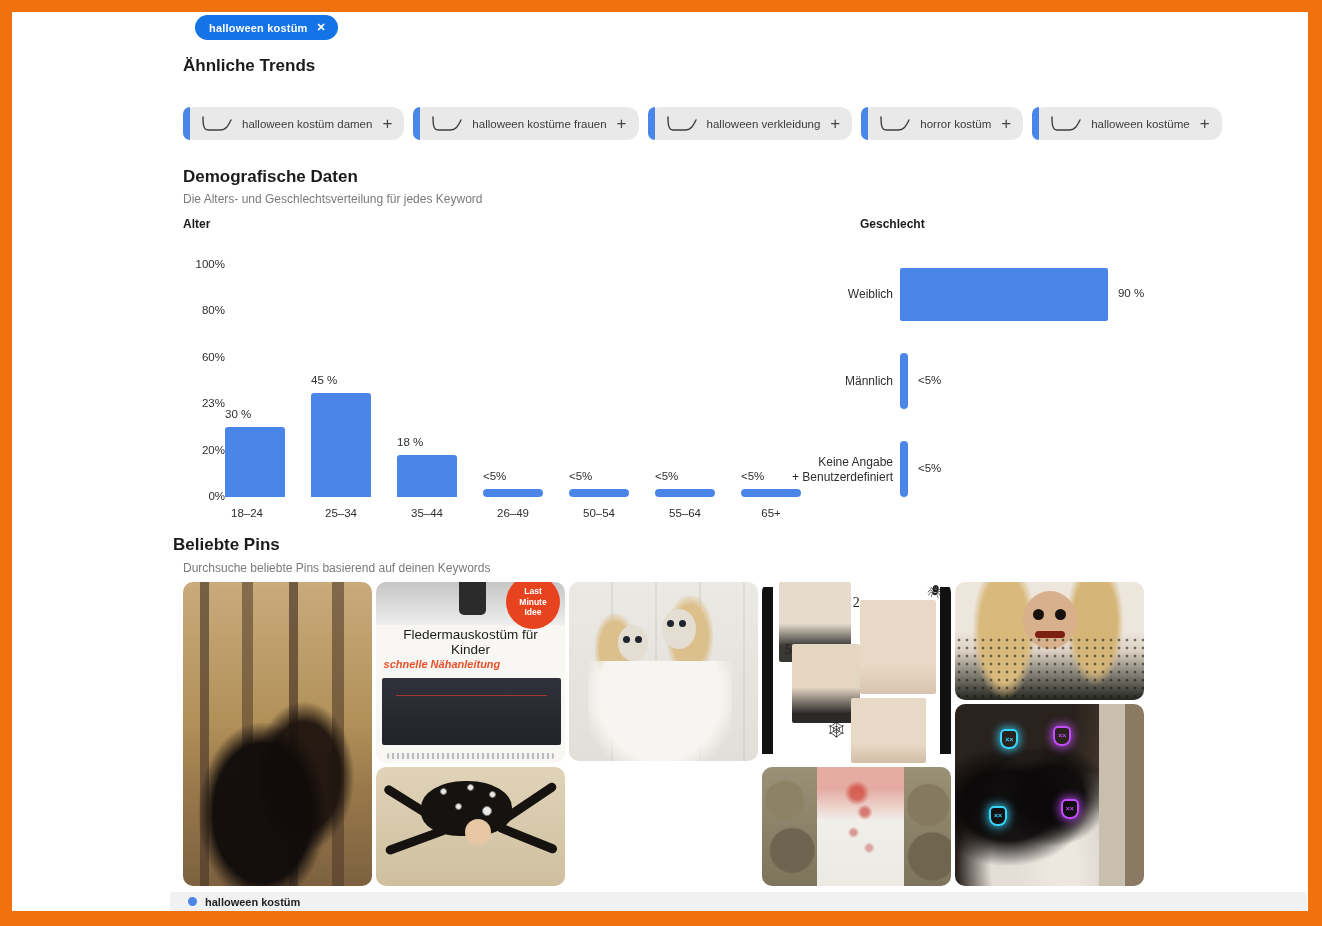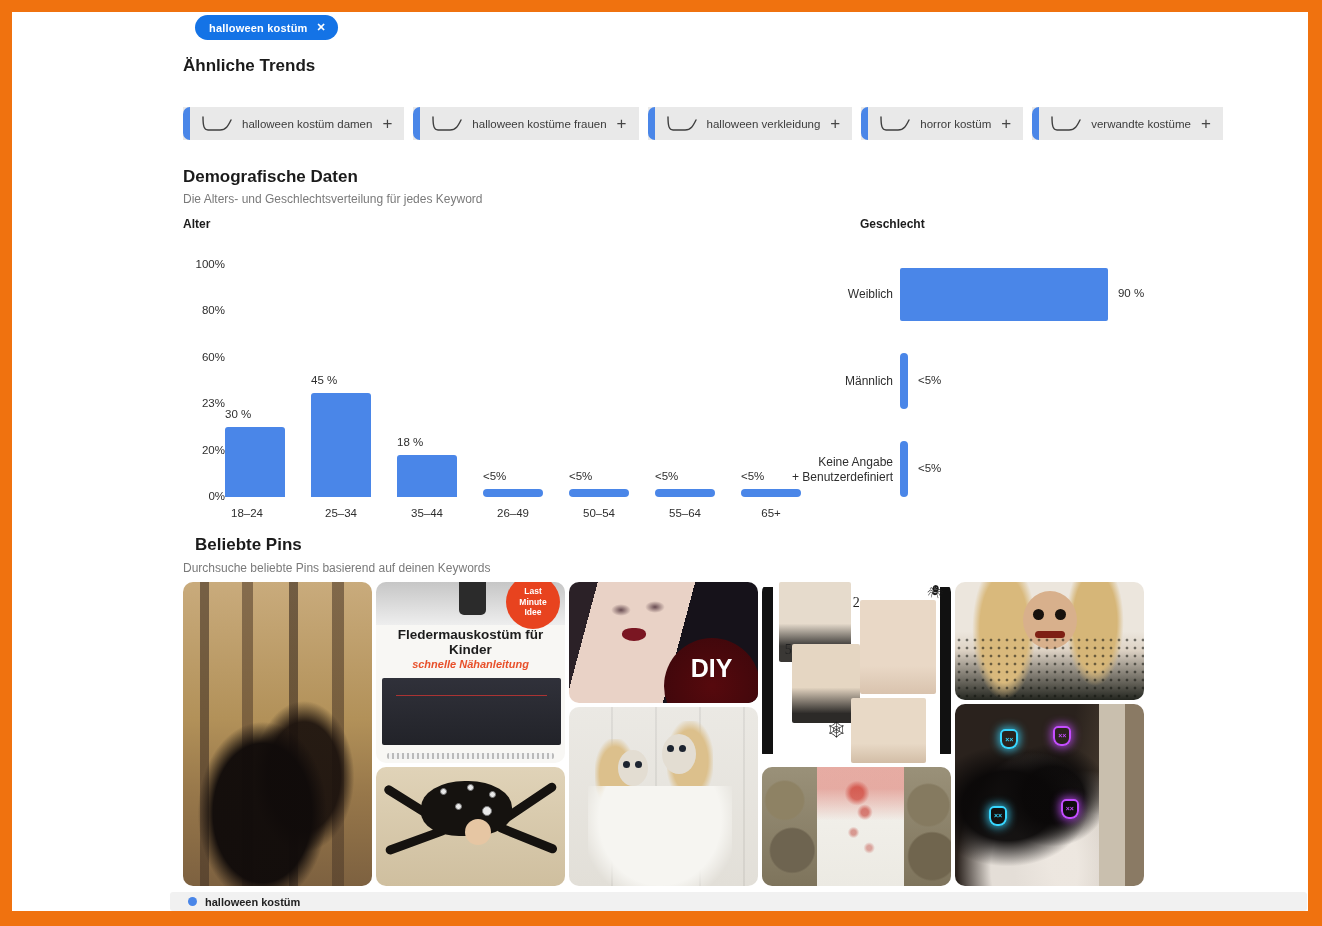--- a/index.html
+++ b/index.html
@@ -16,21 +16,21 @@
   .kw-pill .x { font-size:11px; font-weight:700; line-height:1; }
 
   
   .h2 { position:absolute; font-size:17px; font-weight:700; color:#1b1b1b; }
   .sub { position:absolute; font-size:12px; color:#7a7a7a; }
   .lab { position:absolute; font-size:12px; font-weight:700; color:#1b1b1b; }
 
   
   .chips { position:absolute; left:171px; top:95px; display:flex; gap:9px; }
   .chip { position:relative; height:33px; display:inline-flex; align-items:center; gap:8px;
-    background:#e9e9e9; border:none; border-radius:0; padding:0 12px 0 17px; cursor:pointer; }
+    background:#e9e9e9; border:none; border-radius:12px; padding:0 12px 0 17px; cursor:pointer; }
   .chip .accent { position:absolute; left:0; top:0; width:7px; height:33px; border-radius:8px 0 0 8px;
     background:var(--accent,#4A86E8); }
   .chip .clabel { font-size:11.5px; color:#3c3c3c; white-space:nowrap; }
   .chip .plus { font-size:17px; font-weight:300; color:#454545; line-height:1; margin-left:2px; }
   .chip svg { display:block; }
 
   
   #age-chart { position:absolute; left:171px; top:240px; width:680px; height:276px; }
   .tick { position:absolute; left:0; width:42px; text-align:right; font-size:11.5px; color:#2e2e2e; }
   .vbar { position:absolute; background:var(--accent,#4A86E8); }
@@ -62,22 +62,22 @@
   
   .art-batcard { background:#f8f7f4; }
   .art-batcard .photo-strip { position:absolute; left:0; top:0; right:0; height:24%;
     background:linear-gradient(180deg,#c6c6c6,#eeeeee); }
   .art-batcard .figure { position:absolute; left:44%; top:0; width:14%; height:18%; background:#2b2b2b;
     border-radius:0 0 5px 5px; }
   .art-batcard .badge { position:absolute; top:-7px; right:5px; width:54px; height:54px; border-radius:50%;
     background:#e8431f; color:#fff; display:flex; align-items:center; justify-content:center; text-align:center;
     font-size:8.5px; font-weight:700; line-height:1.25; padding:4px; }
   .art-batcard .headline { position:absolute; left:4%; right:4%; top:25%; text-align:center;
-    font-size:13.5px; font-weight:700; color:#1c1c1c; line-height:1.12; }
-  .art-batcard .subline { position:absolute; left:4%; right:4%; top:42%; text-align:center;
+    font-size:13.5px; font-weight:400; color:#1c1c1c; line-height:1.12; }
+  .art-batcard .subline { position:absolute; left:4%; right:4%; top:42%; text-align:left;
     font-size:11px; font-weight:700; font-style:italic; color:#e8502a; }
   .art-batcard .fabric { position:absolute; left:3%; right:2%; top:53%; height:37%;
     background:linear-gradient(180deg,#30313a 0%,#222329 100%); border-radius:2px; }
   .art-batcard .fabric::after { content:""; position:absolute; left:8%; right:8%; top:26%;
     border-top:1px solid #a33; }
   .art-batcard .ruler { position:absolute; left:6%; right:6%; bottom:2%; height:6px;
     background:repeating-linear-gradient(90deg,#bbb 0 2px,#f2f2f2 2px 5px); border-radius:2px; }
 
   
   .art-spider { background:linear-gradient(180deg,#e0d3b8,#cfbf9f); }
@@ -207,21 +207,21 @@
             <path d="M3,4 C3,13 4,17 8,17 L20,17 C26,17 28,13 31,7" fill="none" stroke="#3f3f3f" stroke-width="1.4" stroke-linecap="round"></path>
           </svg>
           <span class="clabel">horror kostüm</span>
           <span class="plus">+</span>
         </button>
         <button class="chip">
           <span class="accent"></span>
           <svg width="34" height="22" viewBox="0 0 34 22">
             <path d="M3,4 C3,13 4,17 8,17 L20,17 C26,17 28,13 31,7" fill="none" stroke="#3f3f3f" stroke-width="1.4" stroke-linecap="round"></path>
           </svg>
-          <span class="clabel">verwandte kostüme</span>
+          <span class="clabel">halloween kostüme</span>
           <span class="plus">+</span>
         </button>
       </div>
 
     <div class="h2" style="left:171px;top:155px;">Demografische Daten</div>
     <div class="sub" style="left:171px;top:180px;">Die Alters- und Geschlechtsverteilung für jedes Keyword</div>
     <div class="lab" style="left:171px;top:205px;">Alter</div>
     <div class="lab" style="left:848px;top:205px;">Geschlecht</div>
 
     <div id="age-chart">
@@ -265,21 +265,21 @@
         <div class="hbar" style="left: 138px; width: 8px; top: 101px; height: 56px; border-radius: 4px;"></div>
         <div class="gval" style="left: 156px; top: 122px;">&lt;5%</div>
         <div class="gcat" style="top: 202.6px;">
           <div>Keine Angabe</div>
           <div>+ Benutzerdefiniert</div>
         </div>
         <div class="hbar" style="left: 138px; width: 8px; top: 189px; height: 56px; border-radius: 4px;"></div>
         <div class="gval" style="left: 156px; top: 210px;">&lt;5%</div>
       </div>
 
-    <div class="h2" style="left:183px;top:523px;">Beliebte Pins</div>
+    <div class="h2" style="left:161px;top:523px;">Beliebte Pins</div>
     <div class="sub" style="left:171px;top:549px;">Durchsuche beliebte Pins basierend auf deinen Keywords</div>
 
     <div class="pins">
       <div class="pcol">
         <div class="pin h304 art-witch"></div>
       </div>
       <div class="pcol">
         <div class="pin h181 art-batcard">
           <div class="photo-strip"></div>
           <div class="figure"></div>
@@ -297,26 +297,20 @@
           <div class="body"></div>
           <div class="dot" style="left:34%;top:18%;"></div>
           <div class="dot" style="left:48%;top:14%;"></div>
           <div class="dot" style="left:60%;top:20%;"></div>
           <div class="dot" style="left:42%;top:30%;"></div>
           <div class="dot" style="left:56%;top:33%;width:10px;height:10px;"></div>
           <div class="face"></div>
         </div>
       </div>
       <div class="pcol">
-        <div class="pin h121 art-vamp">
-          <div class="eye" style="left:22%;top:18%;"></div>
-          <div class="eye" style="left:40%;top:16%;"></div>
-          <div class="lips"></div>
-          <div class="diy">DIY</div>
-        </div>
         <div class="pin h179 art-skulls">
           <div class="hair" style="left:14%;top:18%;width:40px;height:70px;"></div>
           <div class="hair" style="left:52%;top:8%;width:46px;height:80px;"></div>
           <div class="dress"></div>
           <div class="face" style="left:26%;top:24%;"></div>
           <div class="face" style="left:49%;top:15%;width:34px;height:40px;"></div>
         </div>
       </div>
       <div class="pcol">
         <div class="pin h181 art-clown">

